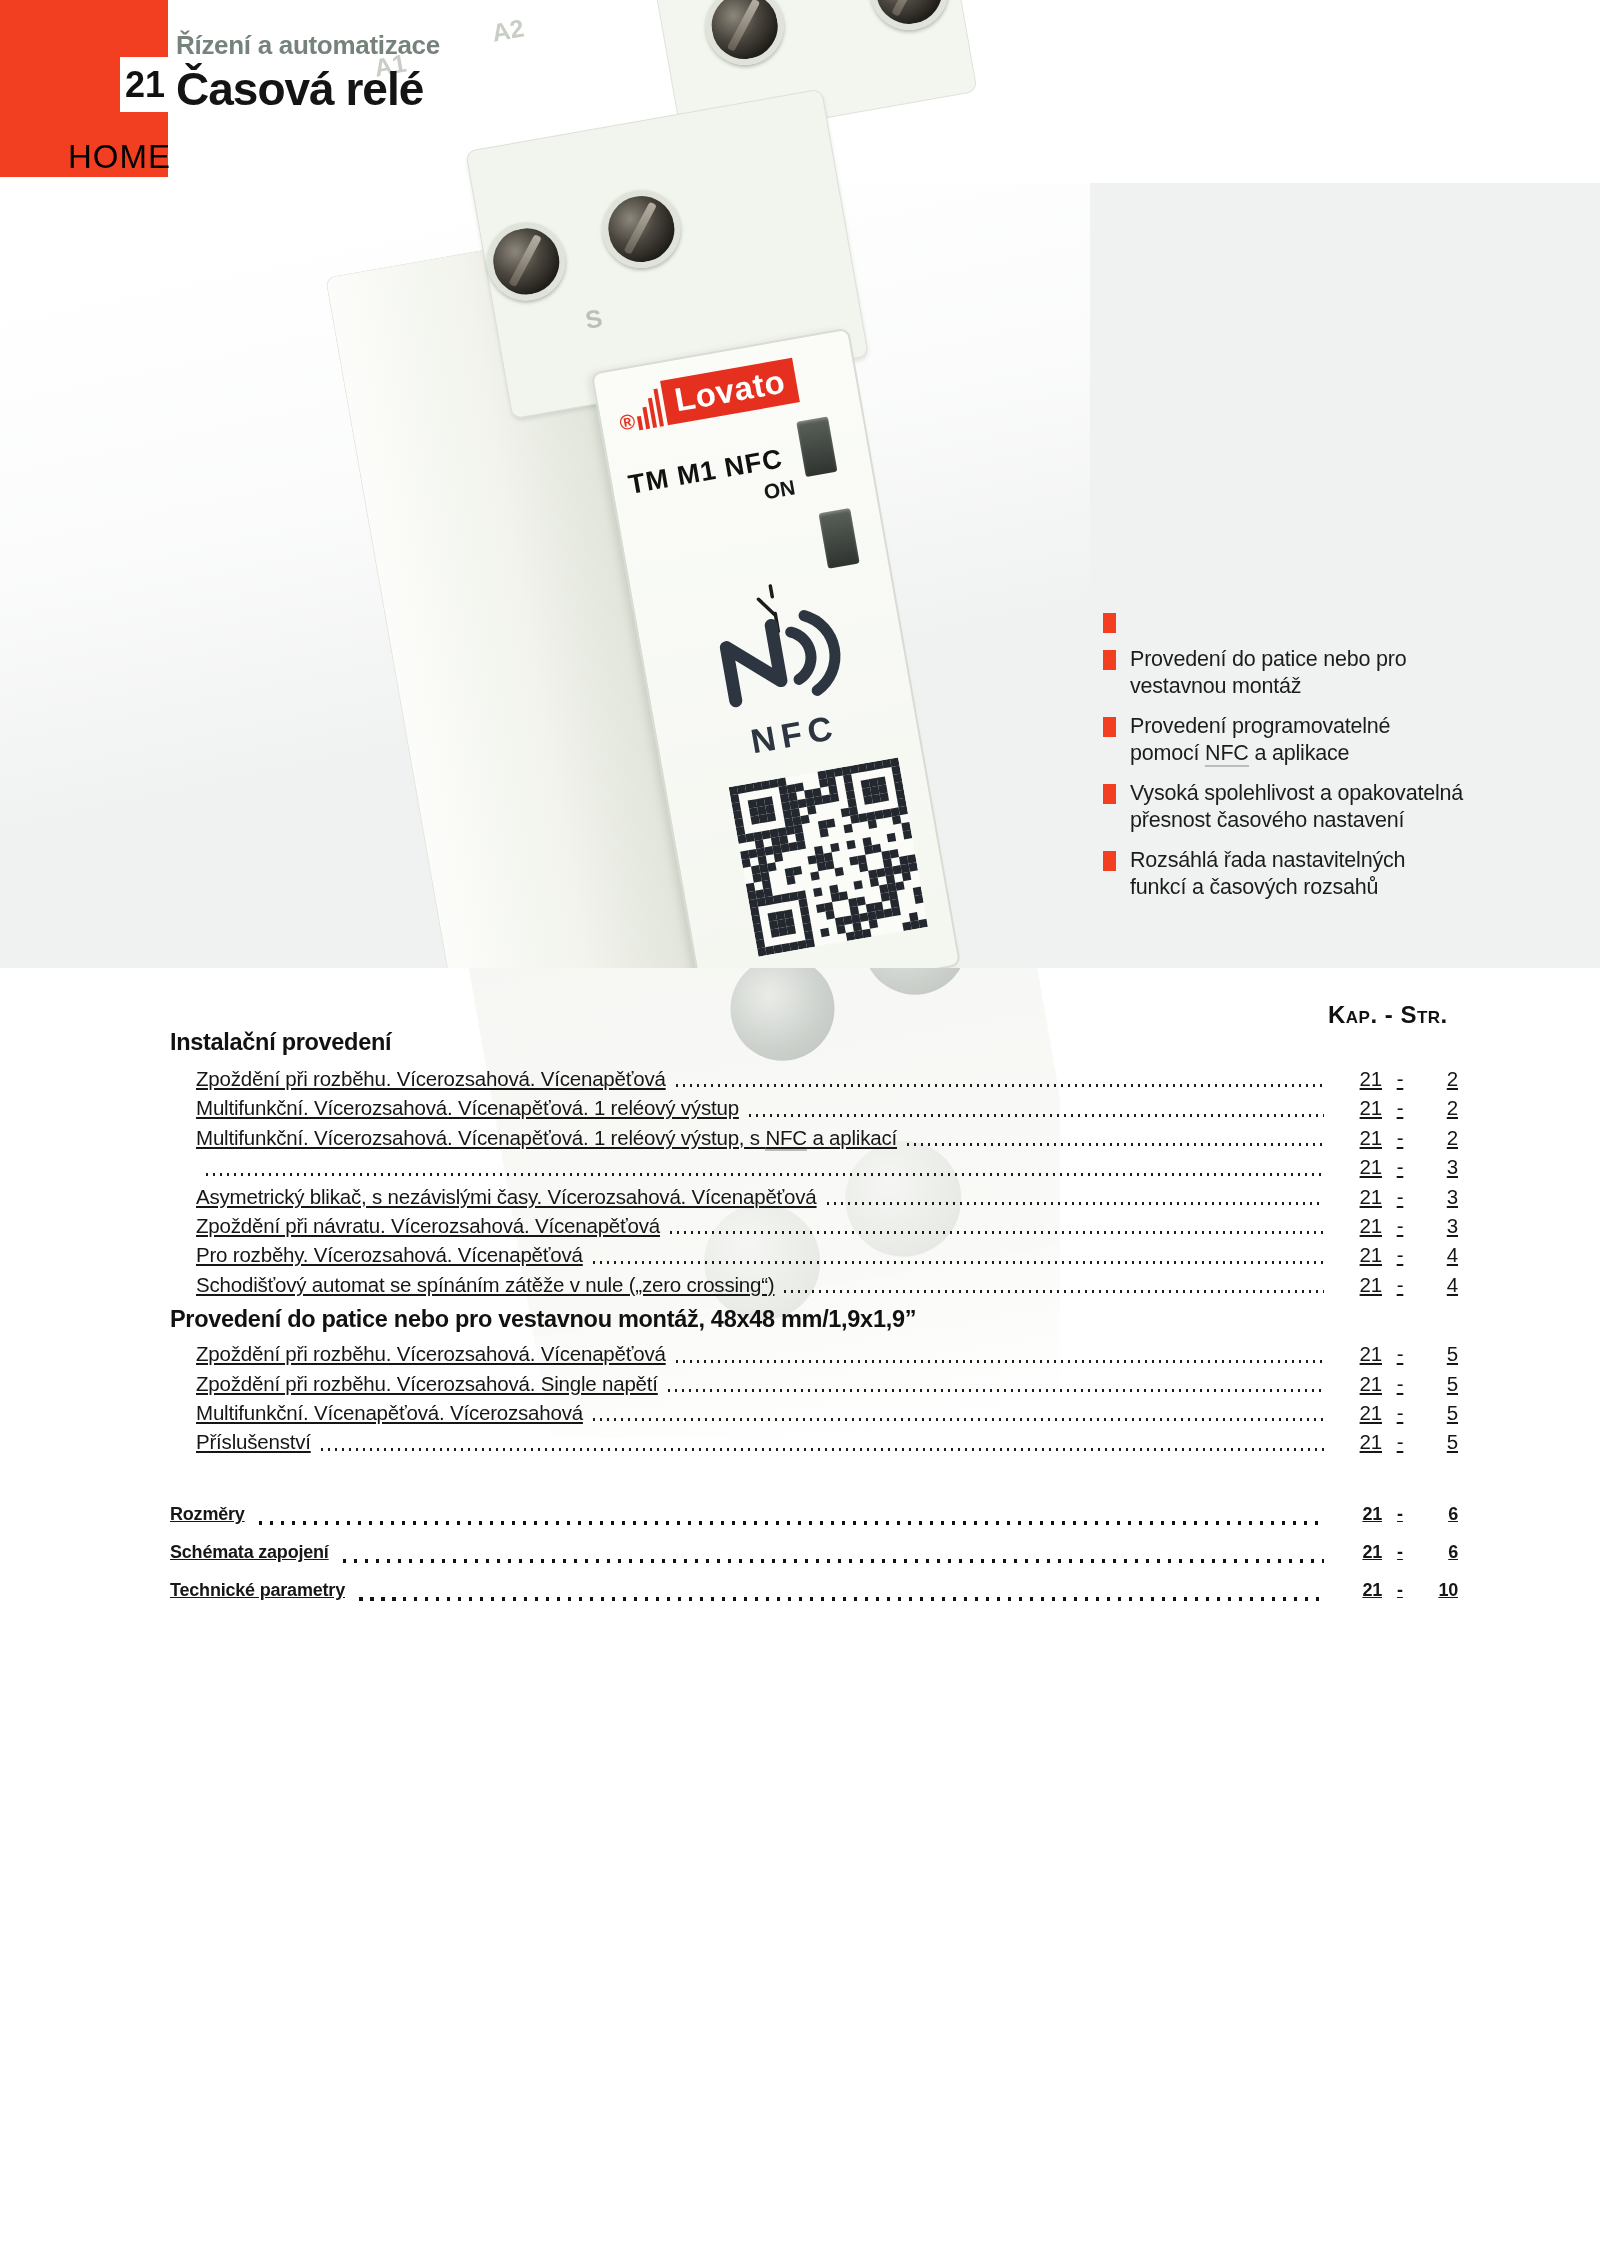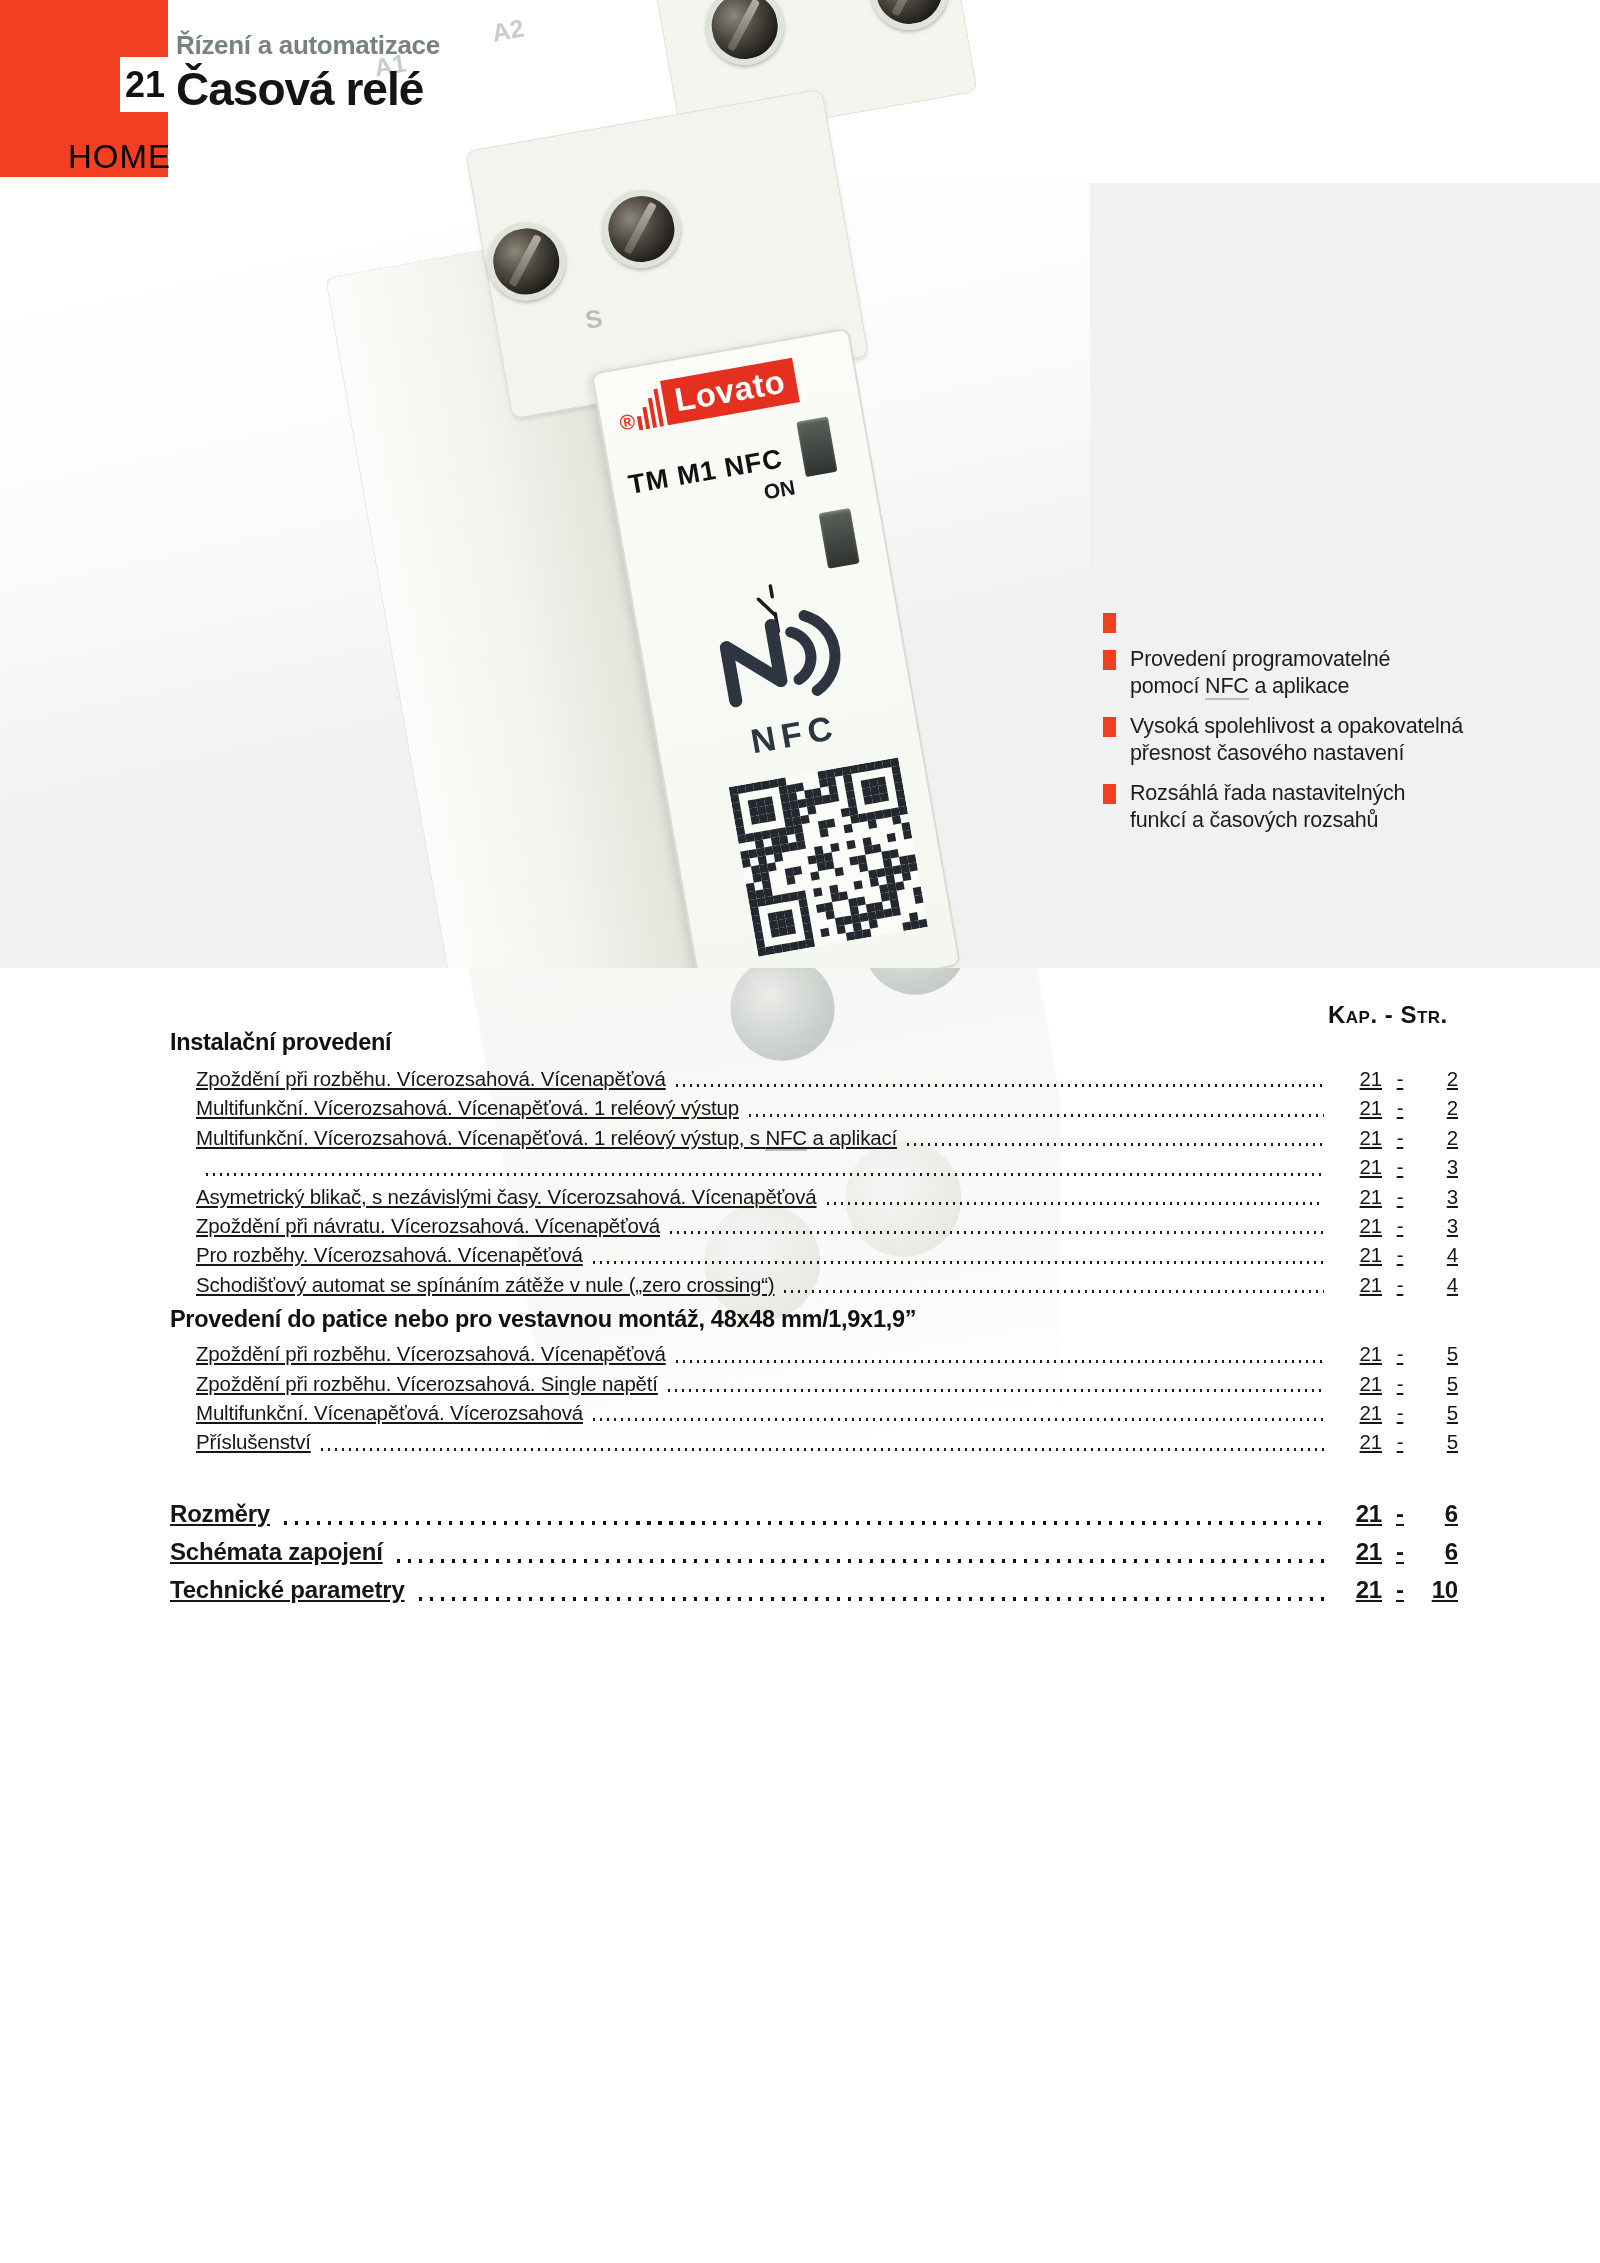--- a/index.html
+++ b/index.html
@@ -92,21 +92,21 @@
   .toc-heading.second { margin-top:7px; margin-bottom:6px; }
   .toc-row { display:flex; align-items:flex-start; padding-left:26px; font-size:20.5px;
              line-height:29.4px; letter-spacing:-0.2px; color:#161616;text-decoration:underline; }
   .toc-label { white-space:nowrap; }
   .leader { flex:1 1 auto; height:3px; align-self:flex-end; margin:0 16px 6px 10px;
             background:repeating-linear-gradient(90deg,#1e1e1e 0 2.2px, transparent 2.2px 7px); }
   .col-kap { flex:0 0 42px; text-align:right; }
   .col-dash { flex:0 0 36px; text-align:center; }
   .col-str { flex:0 0 40px; text-align:right; }
   .toc-bold-group { margin-top:38px; }
-  .toc-row.bold { padding-left:0; font-size:24px; font-weight:bold; line-height:38px; }
+  .toc-row.bold { padding-left:0; font-size:18px; font-weight:bold; line-height:38px; }
   .toc-row.bold .leader { height:4px; margin:0 16px 8px 14px;
             background:repeating-linear-gradient(90deg,#111 0 3.5px, transparent 3.5px 11px); }
 </style>
 </head>
 <body style="--accent: #f23e21; --logo-red: #e5301f; --cat: #75837b; --band: #f0f2f1; --led: #383d39; --nfcdark: #2c3540;">
 
 <div class="band"></div>
 
 <div class="photo">
   <div class="module">
@@ -411,20 +411,25 @@
   <div class="head-category">Řízení a automatizace</div>
   <div class="head-title">Časová relé</div>
 </div>
 
 <div class="features">
   <div class="feature">
     <span class="bullet-sq"></span>
   </div>
   <div class="feature">
     <span class="bullet-sq"></span>
+    <span class="feature-text">Provedení do patice nebo pro
+vestavnou montáž</span>
+  </div>
+  <div class="feature">
+    <span class="bullet-sq"></span>
     <span class="feature-text"><span>Provedení programovatelné
 pomocí </span><span class="nfc-link">NFC</span><span> a aplikace</span></span>
   </div>
   <div class="feature">
     <span class="bullet-sq"></span>
     <span class="feature-text">Vysoká spolehlivost a opakovatelná
 přesnost časového nastavení</span>
   </div>
   <div class="feature">
     <span class="bullet-sq"></span>

